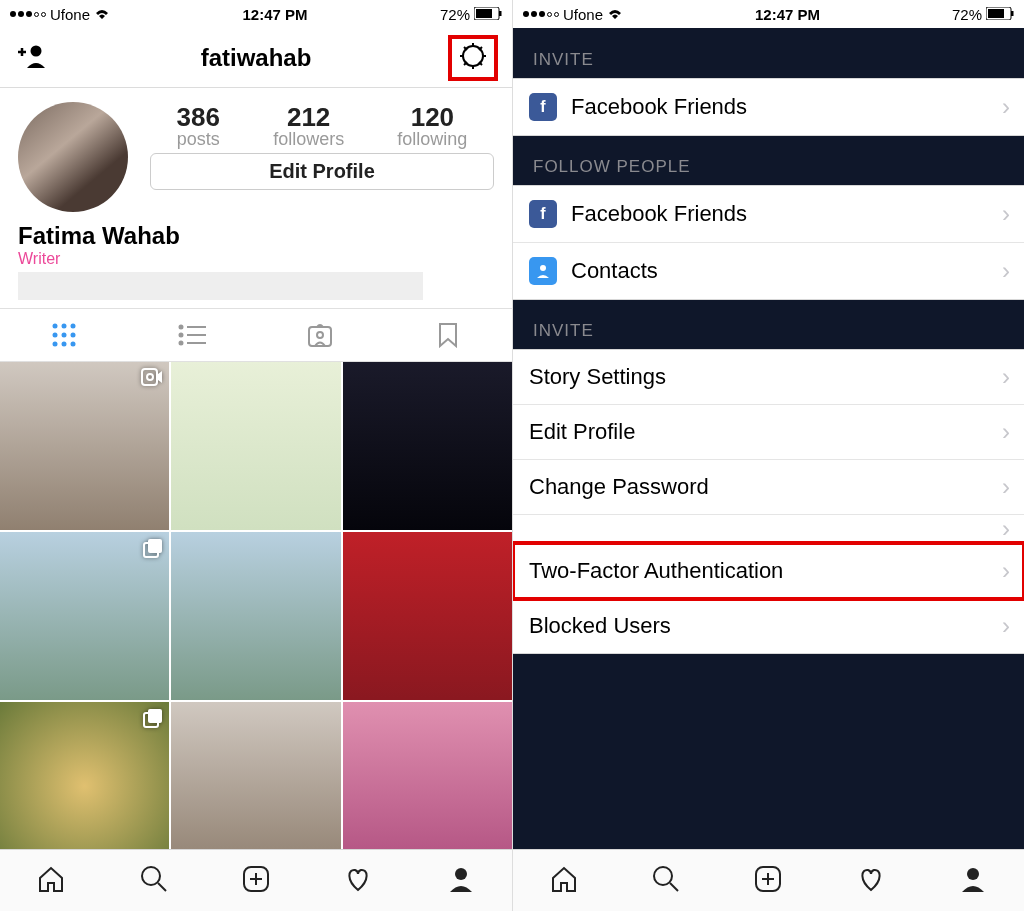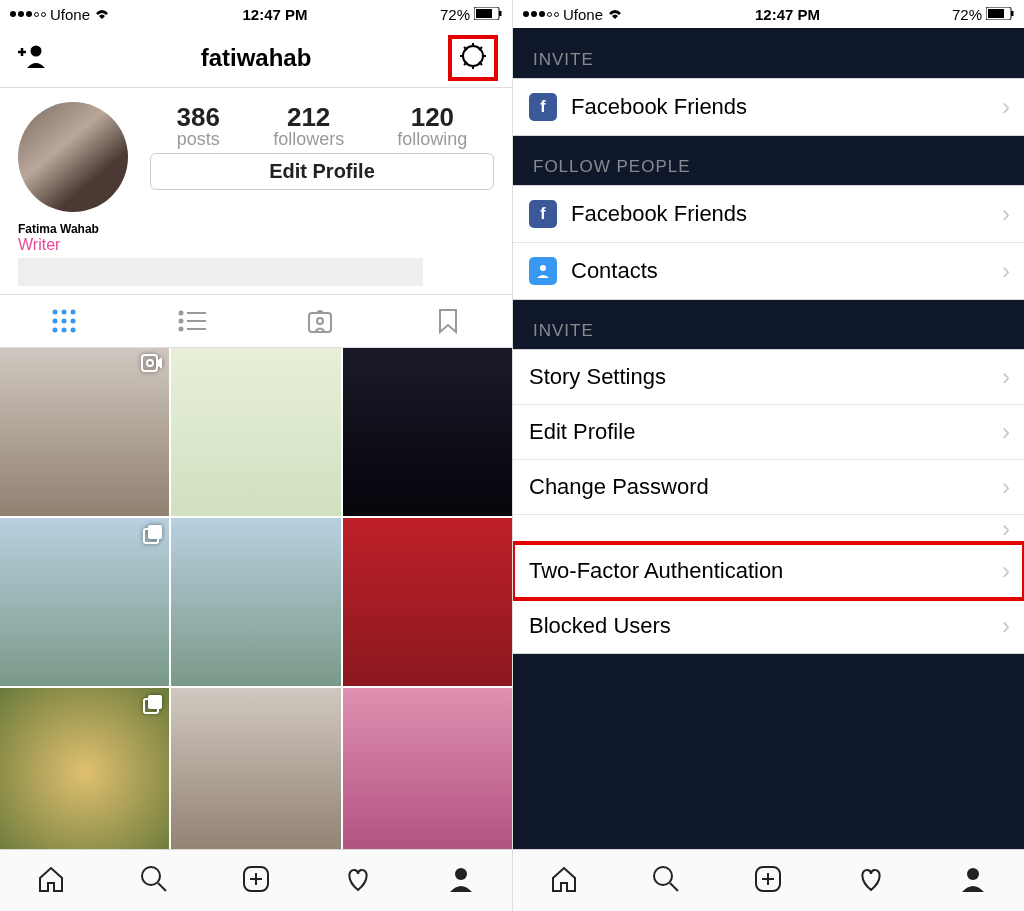--- a/index.html
+++ b/index.html
@@ -60,21 +60,21 @@
   .profile-stats-wrap { flex:1; }
   .profile-stats { display:flex; justify-content:space-around; text-align:center; margin-bottom:3px;}
   .stat-num { font-size:26px; font-weight:600; color:#222;}
   .stat-label { font-size:18px; color:#9a9a9a; margin-top:-4px;}
   .edit-profile-btn {
     width:100%; border:1px solid #ccc; border-radius:6px;
     background:#fff; font-size:20px; font-weight:600;
     padding:6px 0; color:#222;
   }
   .bio { padding: 2px 18px 8px 18px; }
-  .bio-name { font-size:12px; font-weight:600; }
+  .bio-name { font-size:24px; font-weight:600; }
   .bio-line { font-size:16px; color:#ec4899; }
   .bio-link { background:#eee; height:28px; margin-top:4px; width:85%; }
 
   
   .view-tabs { display:flex; height:54px; border-top:1px solid #e0e0e0; border-bottom:1px solid #e0e0e0; }
   .view-tab { flex:1; display:flex; align-items:center; justify-content:center; }
   .grid-icon { color:#3897f0; }
   .tab-inactive { color:#999; }
 
   

